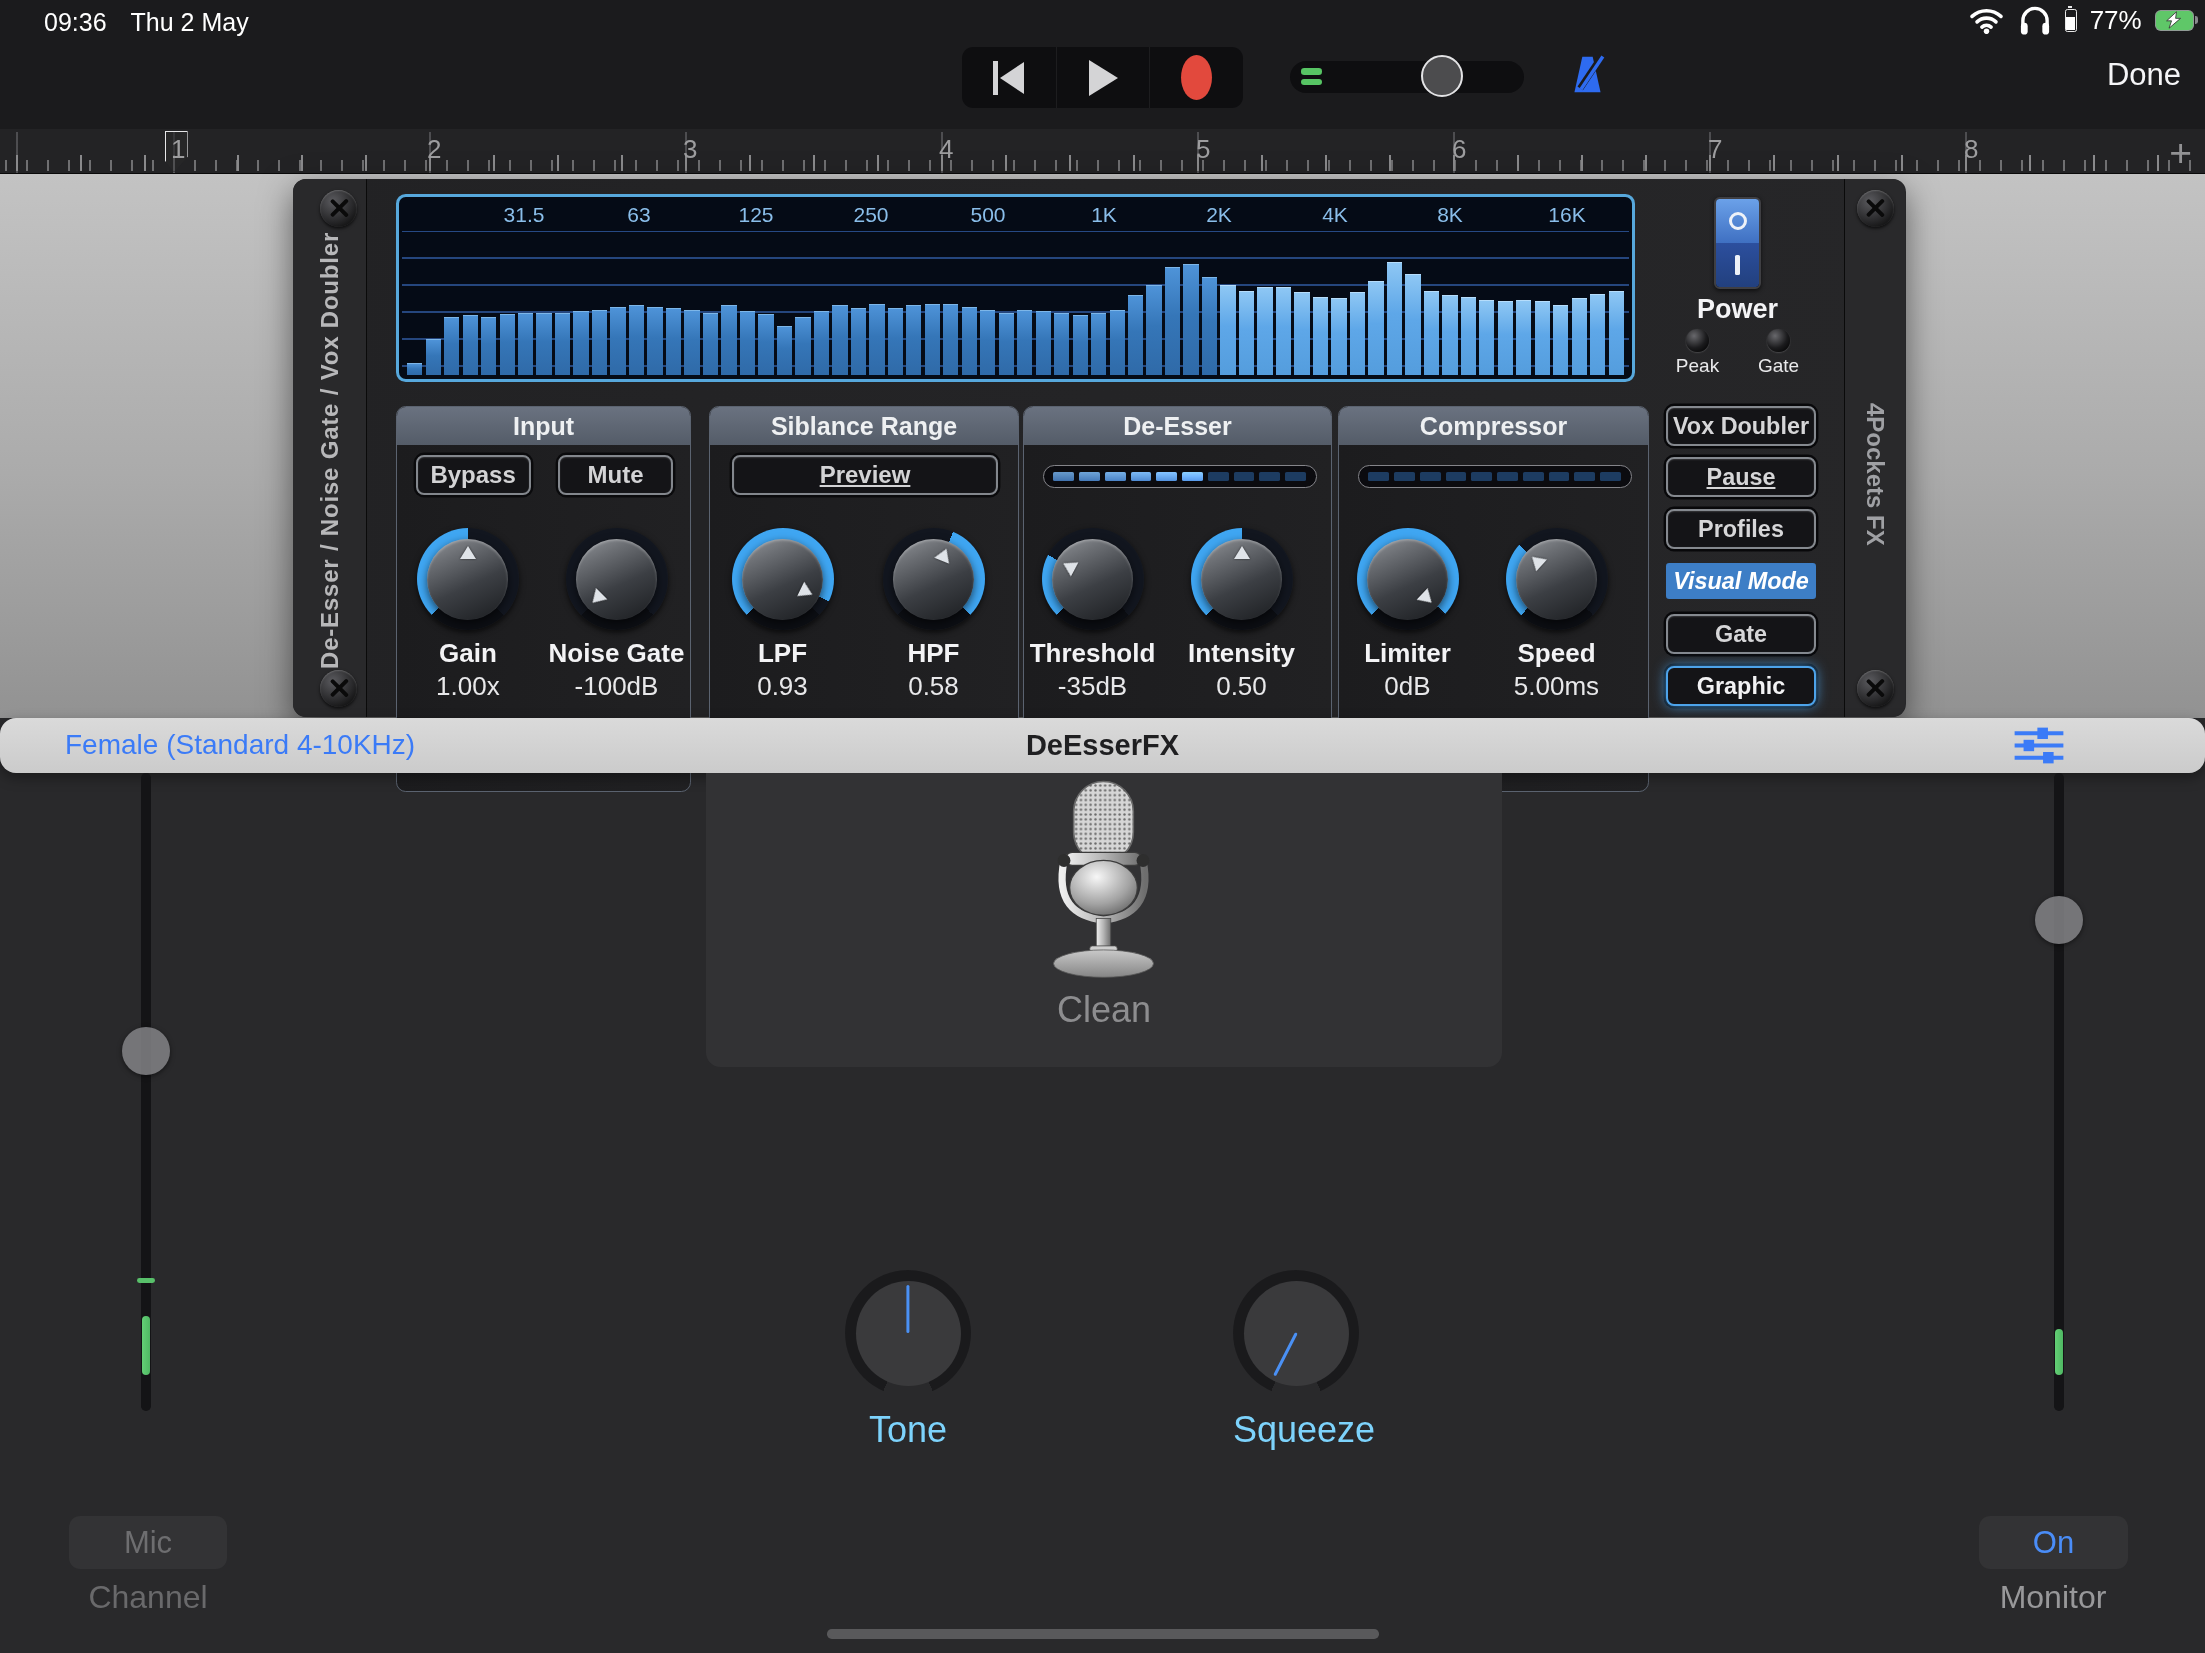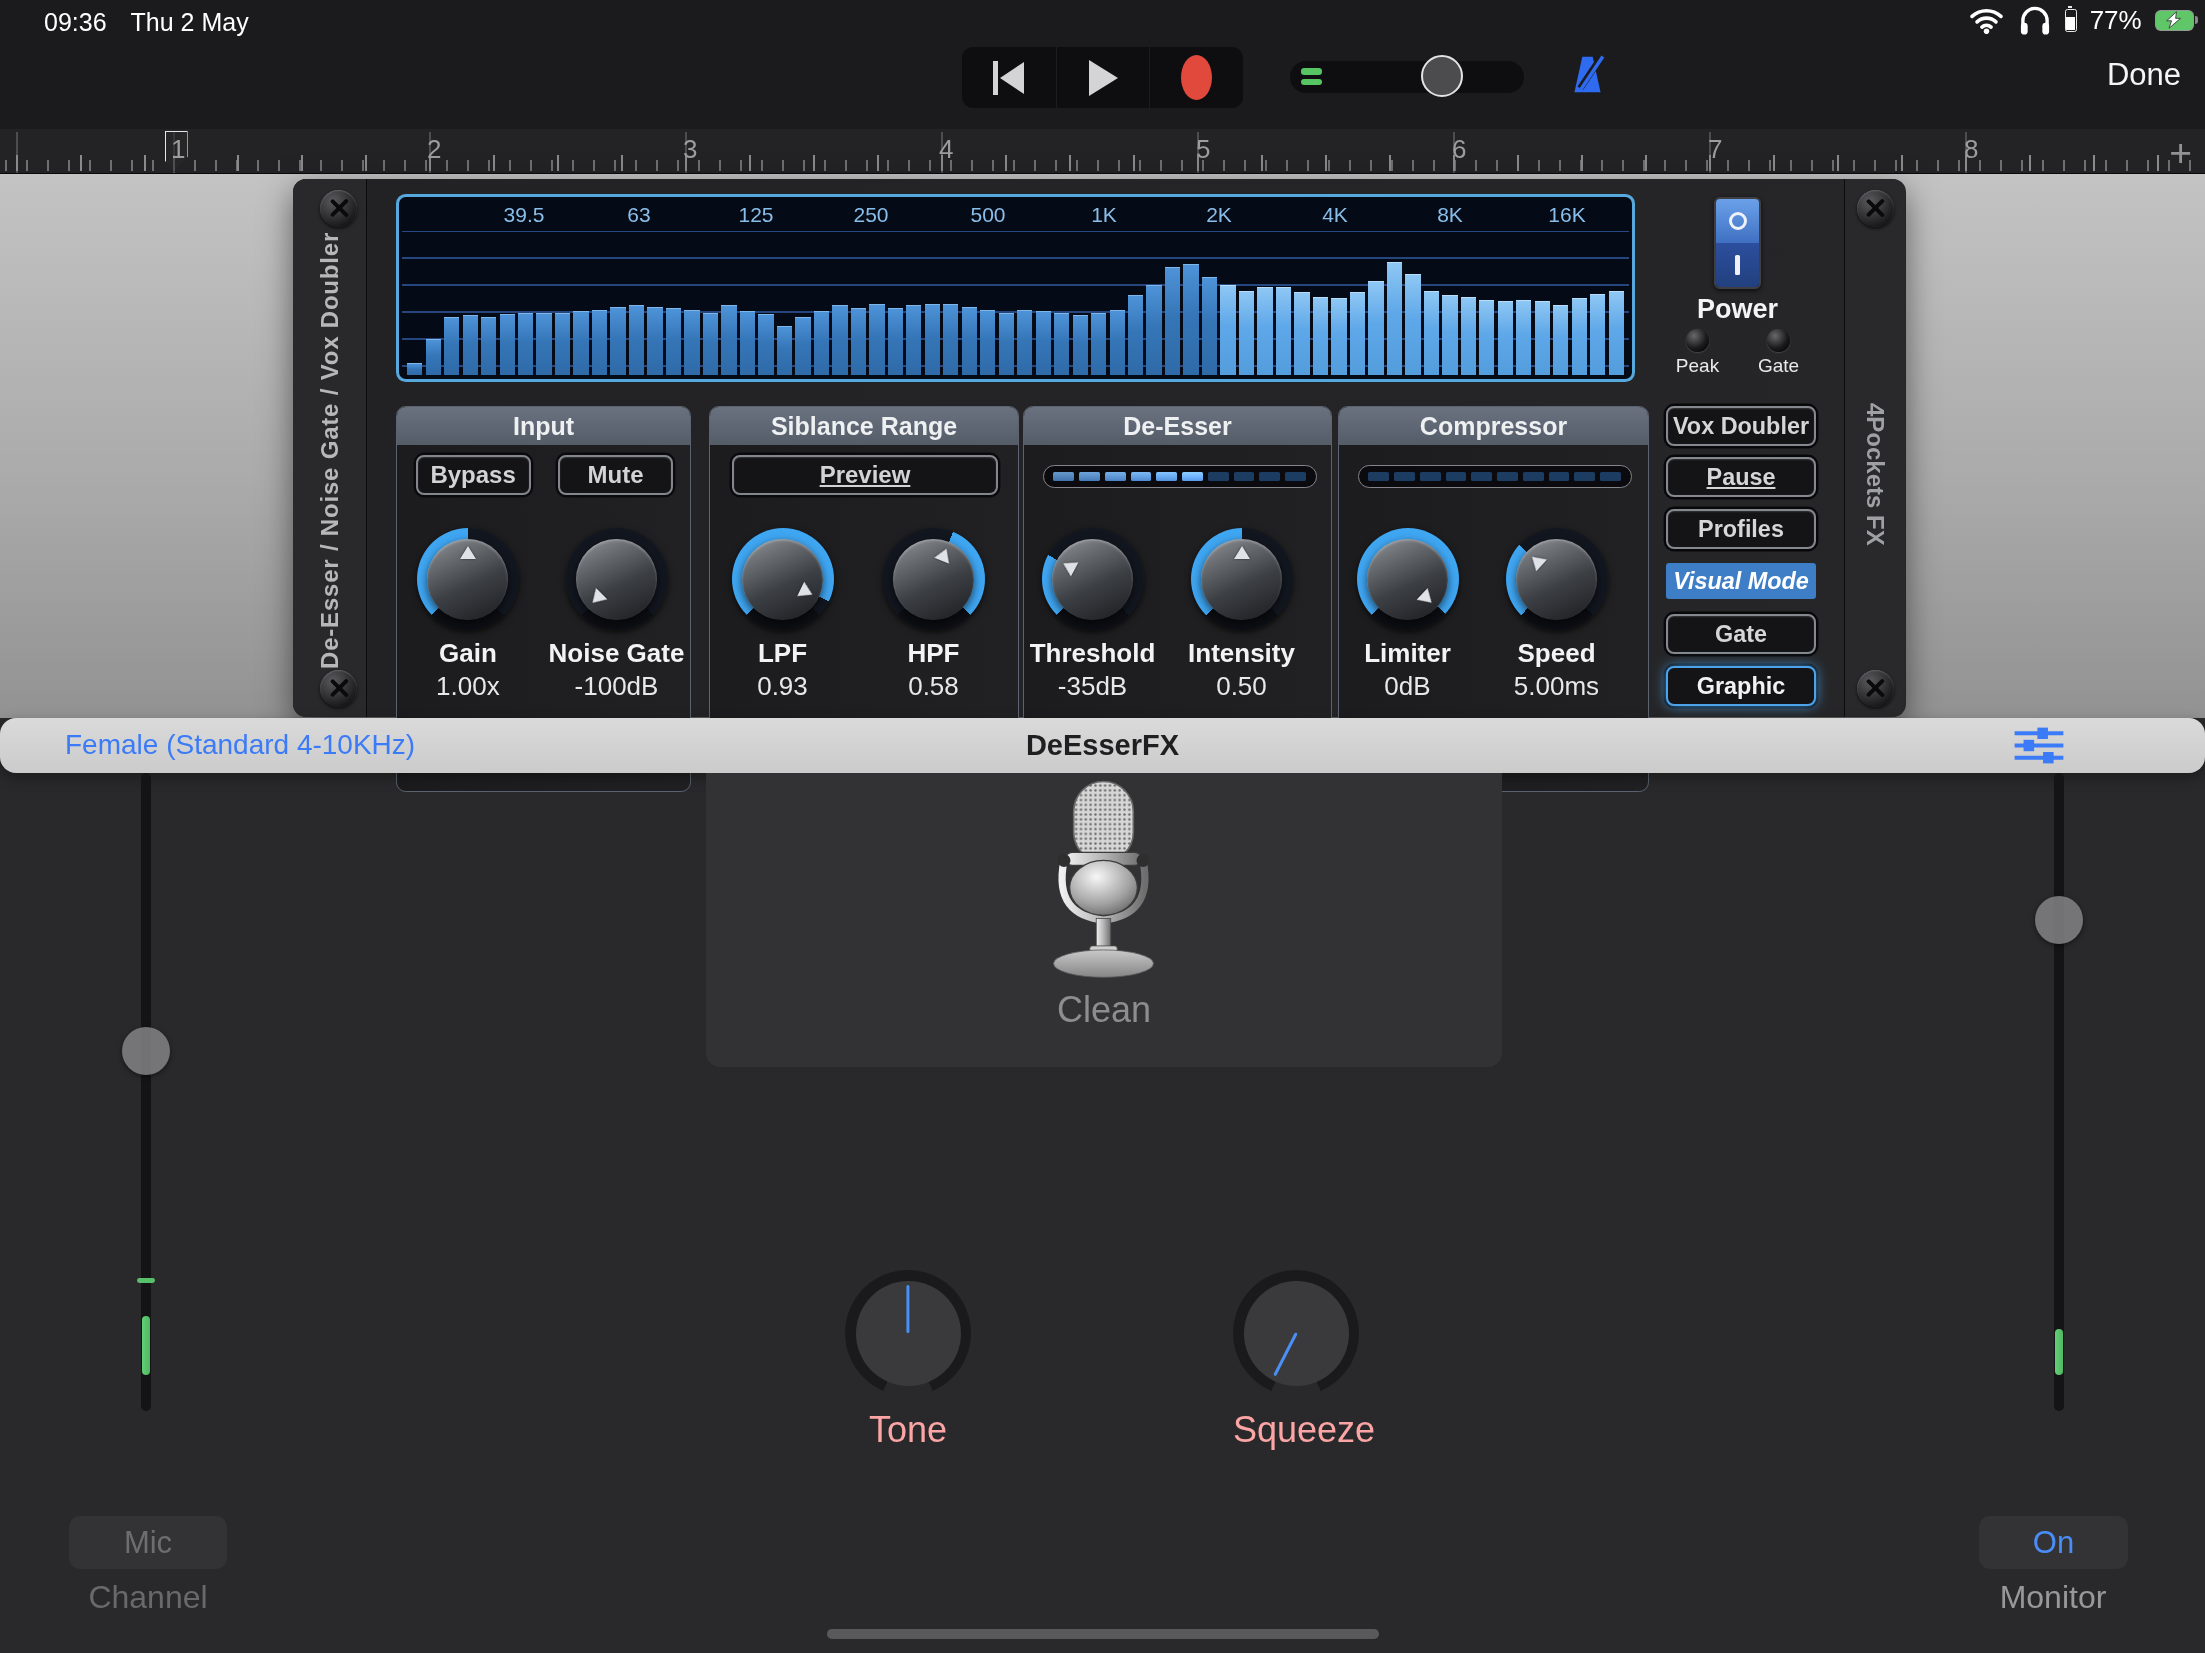--- a/index.html
+++ b/index.html
@@ -102,21 +102,21 @@
   
   .voicepanel{position:absolute;left:706px;top:773px;width:796px;height:294px;background:#323234;border-radius:0 0 14.5px 14.5px;}
   .cleanlabel{position:absolute;left:0;width:100%;top:216px;text-align:center;color:#8d8d8f;font-size:36px;}
   .micimg{position:absolute;left:329px;top:4.8px;}
   .bigknobwrap{position:absolute;width:126px;text-align:center;}
   .bigknob{position:relative;width:126px;height:126px;margin:0 auto;}
   .bring{position:absolute;inset:0;border-radius:50%;background:conic-gradient(#1a1a1c 0 157deg,transparent 157deg 203deg,#1a1a1c 203deg 360deg);}
   .bface{position:absolute;inset:10.5px;border-radius:50%;background:#3a3a3c;}
   .bneedle{position:absolute;inset:10.5px;transform:rotate(var(--nd));}
   .bneedle i{position:absolute;left:50%;top:4.8px;transform:translateX(-50%);width:3.2px;height:48px;background:#4a90f4;border-radius:1.6px;}
-  .biglabel{margin-top:13px;color:#fca5a5;font-size:36px;}
+  .biglabel{margin-top:13px;color:#7dd3fc;font-size:36px;}
 
   .fadertrack{position:absolute;width:9.7px;background:#141416;border-radius:4.8px;top:773px;height:638px;}
   .faderthumb{position:absolute;width:48px;height:48px;border-radius:50%;background:rgba(128,128,131,.88);box-shadow:0 1.6px 4.8px rgba(0,0,0,.5);}
   .fadertick{position:absolute;width:18px;height:4.8px;background:#58c06a;border-radius:2.4px;}
   .fadermeter{position:absolute;width:8px;background:linear-gradient(90deg,#63cf75,#4fb863);border-radius:4px;}
 
   .pillbtn{position:absolute;height:53px;border-radius:11.3px;background:#333335;display:flex;align-items:center;justify-content:center;font-size:31px;}
   .decklabel{position:absolute;text-align:center;font-size:32px;}
   .hscroll{position:absolute;left:827px;top:1629px;width:552px;height:9.7px;border-radius:4.8px;background:#59595b;}
 </style>
@@ -295,21 +295,21 @@
           <div class="sbar light" style="height: 52%;"></div>
           <div class="sbar light" style="height: 51%;"></div>
           <div class="sbar light" style="height: 52%;"></div>
           <div class="sbar light" style="height: 51%;"></div>
           <div class="sbar light" style="height: 48%;"></div>
           <div class="sbar light" style="height: 53%;"></div>
           <div class="sbar light" style="height: 56%;"></div>
           <div class="sbar light" style="height: 58%;"></div>
         </div>
       <div>
-          <span class="flabel" style="left: 125px;">39.5</span>
+          <span class="flabel" style="left: 125px;">31.5</span>
           <span class="flabel" style="left: 240px;">63</span>
           <span class="flabel" style="left: 357px;">125</span>
           <span class="flabel" style="left: 472px;">250</span>
           <span class="flabel" style="left: 589px;">500</span>
           <span class="flabel" style="left: 705px;">1K</span>
           <span class="flabel" style="left: 820px;">2K</span>
           <span class="flabel" style="left: 936px;">4K</span>
           <span class="flabel" style="left: 1051px;">8K</span>
           <span class="flabel" style="left: 1168px;">16K</span>
         </div>

